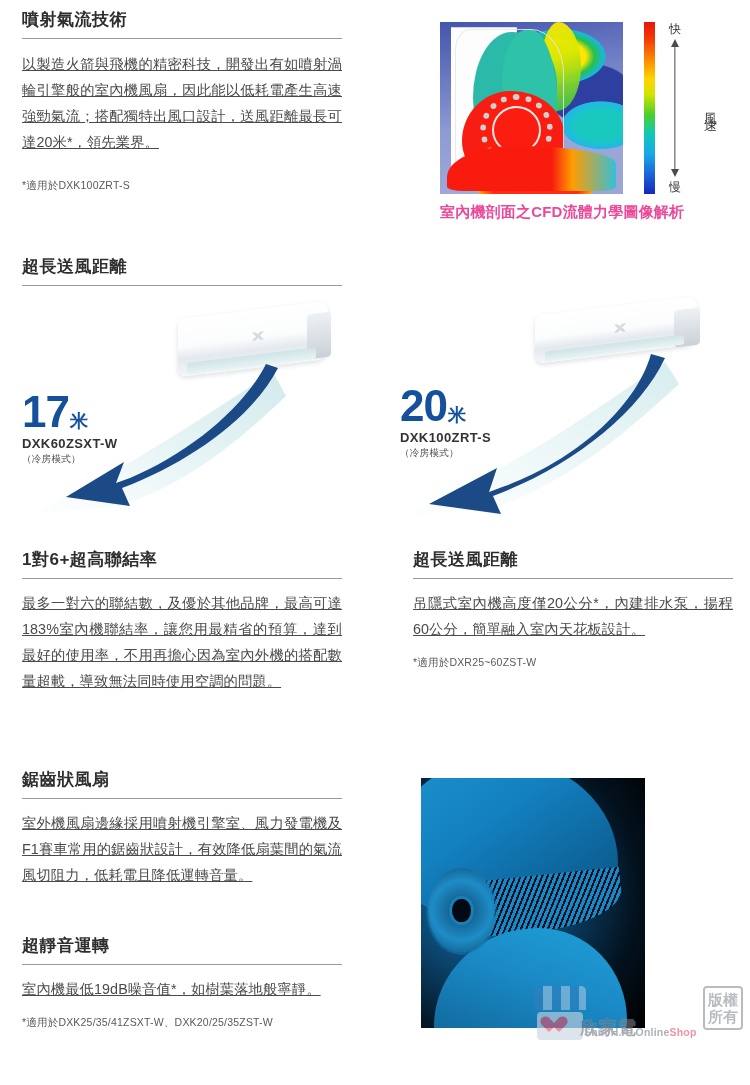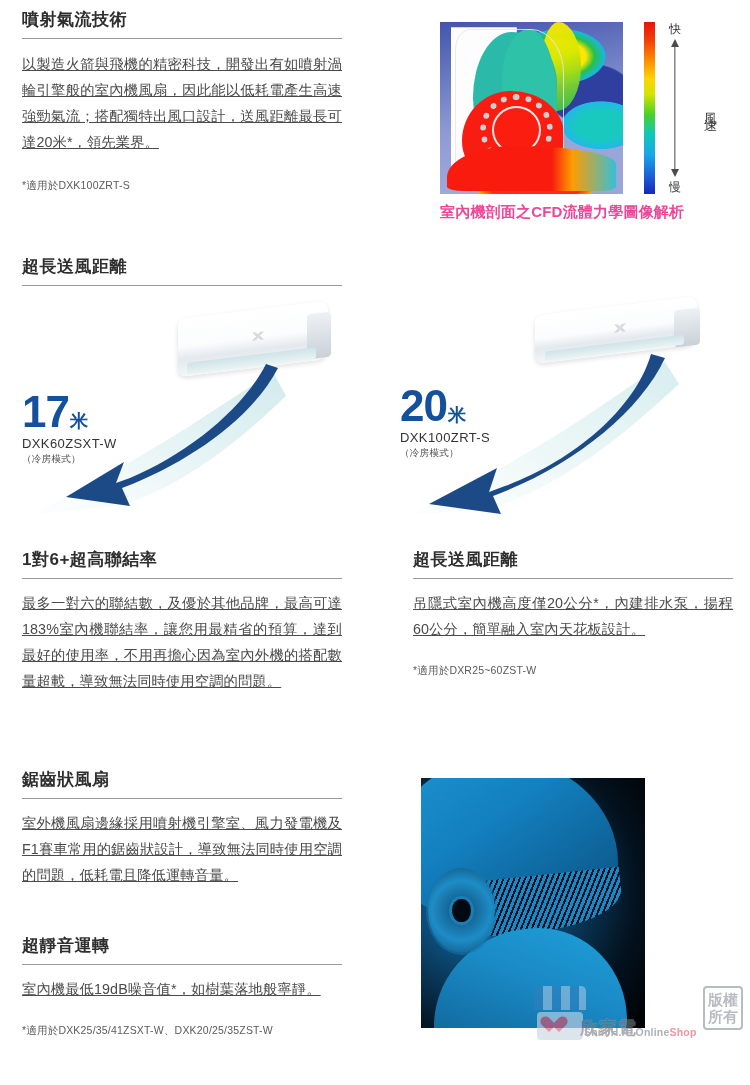--- a/index.html
+++ b/index.html
@@ -208,33 +208,33 @@
   .dist-num {
     font-size: 44px; font-weight: 800; color: #14509c;
     letter-spacing: -1px; line-height: 40px;
     display: inline-block;
   }
   .dist-unit {
     font-size: 18px; font-weight: 800; color: #14509c;
     margin-left: 1px;
   }
   .dist-model {
-    font-size: 13px; color: #333; letter-spacing: .4px; margin-top: 3px;
+    font-size: 13px; color: #333; letter-spacing: .4px; margin-top: 3px; font-weight: bold;
   }
   .dist-mode {
     font-size: 9.5px; color: #4a4a4a; margin-top: 2px; letter-spacing: .3px;
   }
 
   
   #blk-multi  { position: absolute; left: 22px;  top: 548px; width: 320px; }
   #blk-slim   { position: absolute; left: 413px; top: 548px; width: 320px; }
   #blk-fan    { position: absolute; left: 22px;  top: 768px; width: 320px; }
   #blk-quiet  { position: absolute; left: 22px;  top: 934px; width: 320px; }
   .blk .body-text { margin-top: 11px; text-decoration: underline; }
-  .blk .foot-note { margin-top: 20px; }
+  .blk .foot-note { margin-top: 12px; }
 
   
   #fan-photo {
     position: absolute; left: 421px; top: 778px;
     width: 224px; height: 250px;
     background: #000205;
     overflow: hidden;
   }
   .fan-bg { position: absolute; inset: 0; background:
       radial-gradient(circle at 28% 45%, #1f6f9e 0%, #0d4f7d 30%, #03121f 72%, #000 100%); }
@@ -437,21 +437,21 @@
   <section class="blk" id="blk-slim">
     <h2 class="sec-head">超長送風距離</h2>
     <div class="rule"></div>
     <p class="body-text">吊隱式室內機高度僅20公分*，內建排水泵，揚程60公分，簡單融入室內天花板設計。</p>
     <p class="foot-note">*適用於DXR25~60ZST-W</p>
   </section>
 
   <section class="blk" id="blk-fan">
     <h2 class="sec-head">鋸齒狀風扇</h2>
     <div class="rule"></div>
-    <p class="body-text">室外機風扇邊緣採用噴射機引擎室、風力發電機及F1賽車常用的鋸齒狀設計，導致無法同時使用空調的問題，低耗電且降低運轉音量。</p>
+    <p class="body-text">室外機風扇邊緣採用噴射機引擎室、風力發電機及F1賽車常用的鋸齒狀設計，有效降低扇葉間的氣流風切阻力，低耗電且降低運轉音量。</p>
   </section>
 
   <section class="blk" id="blk-quiet">
     <h2 class="sec-head">超靜音運轉</h2>
     <div class="rule"></div>
     <p class="body-text">室內機最低19dB噪音值*，如樹葉落地般寧靜。</p>
     <p class="foot-note">*適用於DXK25/35/41ZSXT-W、DXK20/25/35ZST-W</p>
   </section>
 
   <div id="fan-photo">

